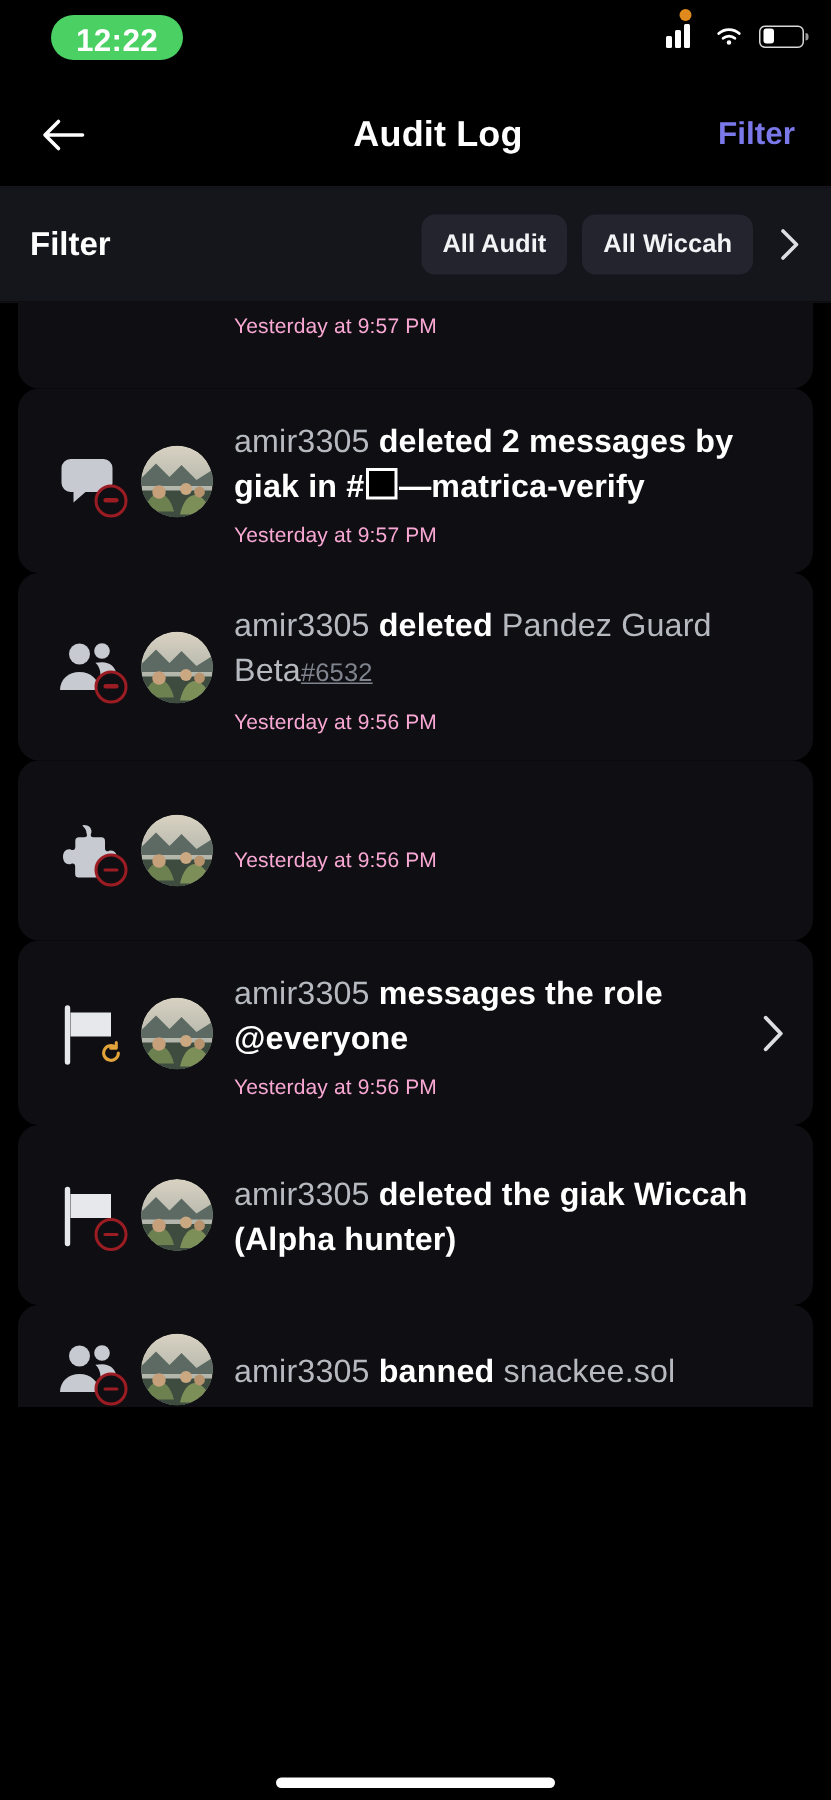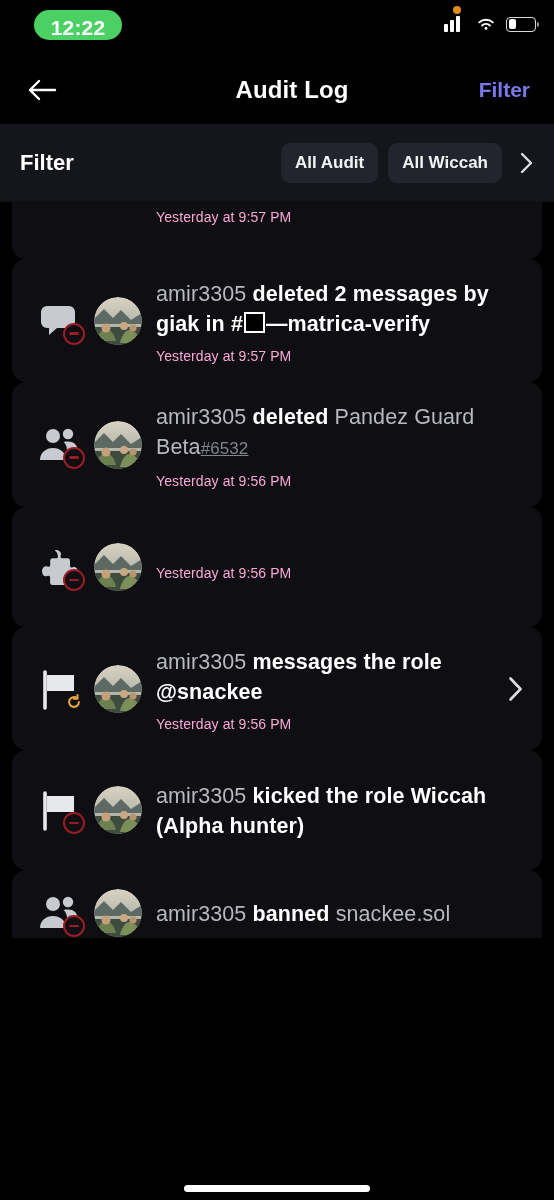--- a/index.html
+++ b/index.html
@@ -591,21 +591,21 @@
       <path d="M0 30h48v18H0z" fill="#3e4b3f"></path>
       <path d="M2 44c2-8 6-12 10-12s8 4 10 12z" fill="#6c8050"></path>
       <path d="M26 46c2-9 6-13 10-13s9 5 11 13z" fill="#7d8f58"></path>
       <circle cx="12" cy="31" r="4.5" fill="#c6a07a"></circle>
       <circle cx="30" cy="29" r="4" fill="#c9a882"></circle>
       <circle cx="39" cy="31" r="3.6" fill="#b8946e"></circle>
     </g>
   </svg>
 </div>
         <div class="entry-body">
-          <div class="entry-text"><span class="">amir3305 </span><span class="strong">messages the role </span><span class="strong">@snackee</span></div>
+          <div class="entry-text"><span class="">amir3305 </span><span class="strong">messages the role </span><span class="strong">@everyone</span></div>
           <div class="entry-time">Yesterday at 9:56 PM</div>
         </div>
   <div class="entry-chevron">
     <svg viewBox="0 0 15 26">
       <path d="M2.5 2.5l10 10.5-10 10.5" stroke="#dcdee3" stroke-width="2.6" fill="none" stroke-linecap="round" stroke-linejoin="round"></path>
     </svg>
   </div>
 </div>
       <div class="entry">
         <div class="icon-col">
@@ -637,21 +637,21 @@
       <path d="M0 30h48v18H0z" fill="#3e4b3f"></path>
       <path d="M2 44c2-8 6-12 10-12s8 4 10 12z" fill="#6c8050"></path>
       <path d="M26 46c2-9 6-13 10-13s9 5 11 13z" fill="#7d8f58"></path>
       <circle cx="12" cy="31" r="4.5" fill="#c6a07a"></circle>
       <circle cx="30" cy="29" r="4" fill="#c9a882"></circle>
       <circle cx="39" cy="31" r="3.6" fill="#b8946e"></circle>
     </g>
   </svg>
 </div>
         <div class="entry-body">
-          <div class="entry-text"><span class="">amir3305 </span><span class="strong">kicked the role </span><span class="strong">Wiccah (Alpha hunter)</span></div>
+          <div class="entry-text"><span class="">amir3305 </span><span class="strong">deleted the giak </span><span class="strong">Wiccah (Alpha hunter)</span></div>
         </div>
       </div>
       <div class="entry cutoff">
         <div class="icon-col">
           <div class="action-icon">
   <svg class="glyph" viewBox="0 0 46 46">
     <circle cx="16" cy="14" r="7" fill="#c7cad1"></circle>
     <path d="M3 38c0-7.2 5.8-12 13-12s13 4.8 13 12z" fill="#c7cad1"></path>
     <circle cx="31" cy="12" r="5.2" fill="#c7cad1"></circle>
     <path d="M24 27c1.9-1.6 4.4-2.5 7-2.5 6 0 10 3.6 10 9.3" fill="#c7cad1" opacity="0"></path>

